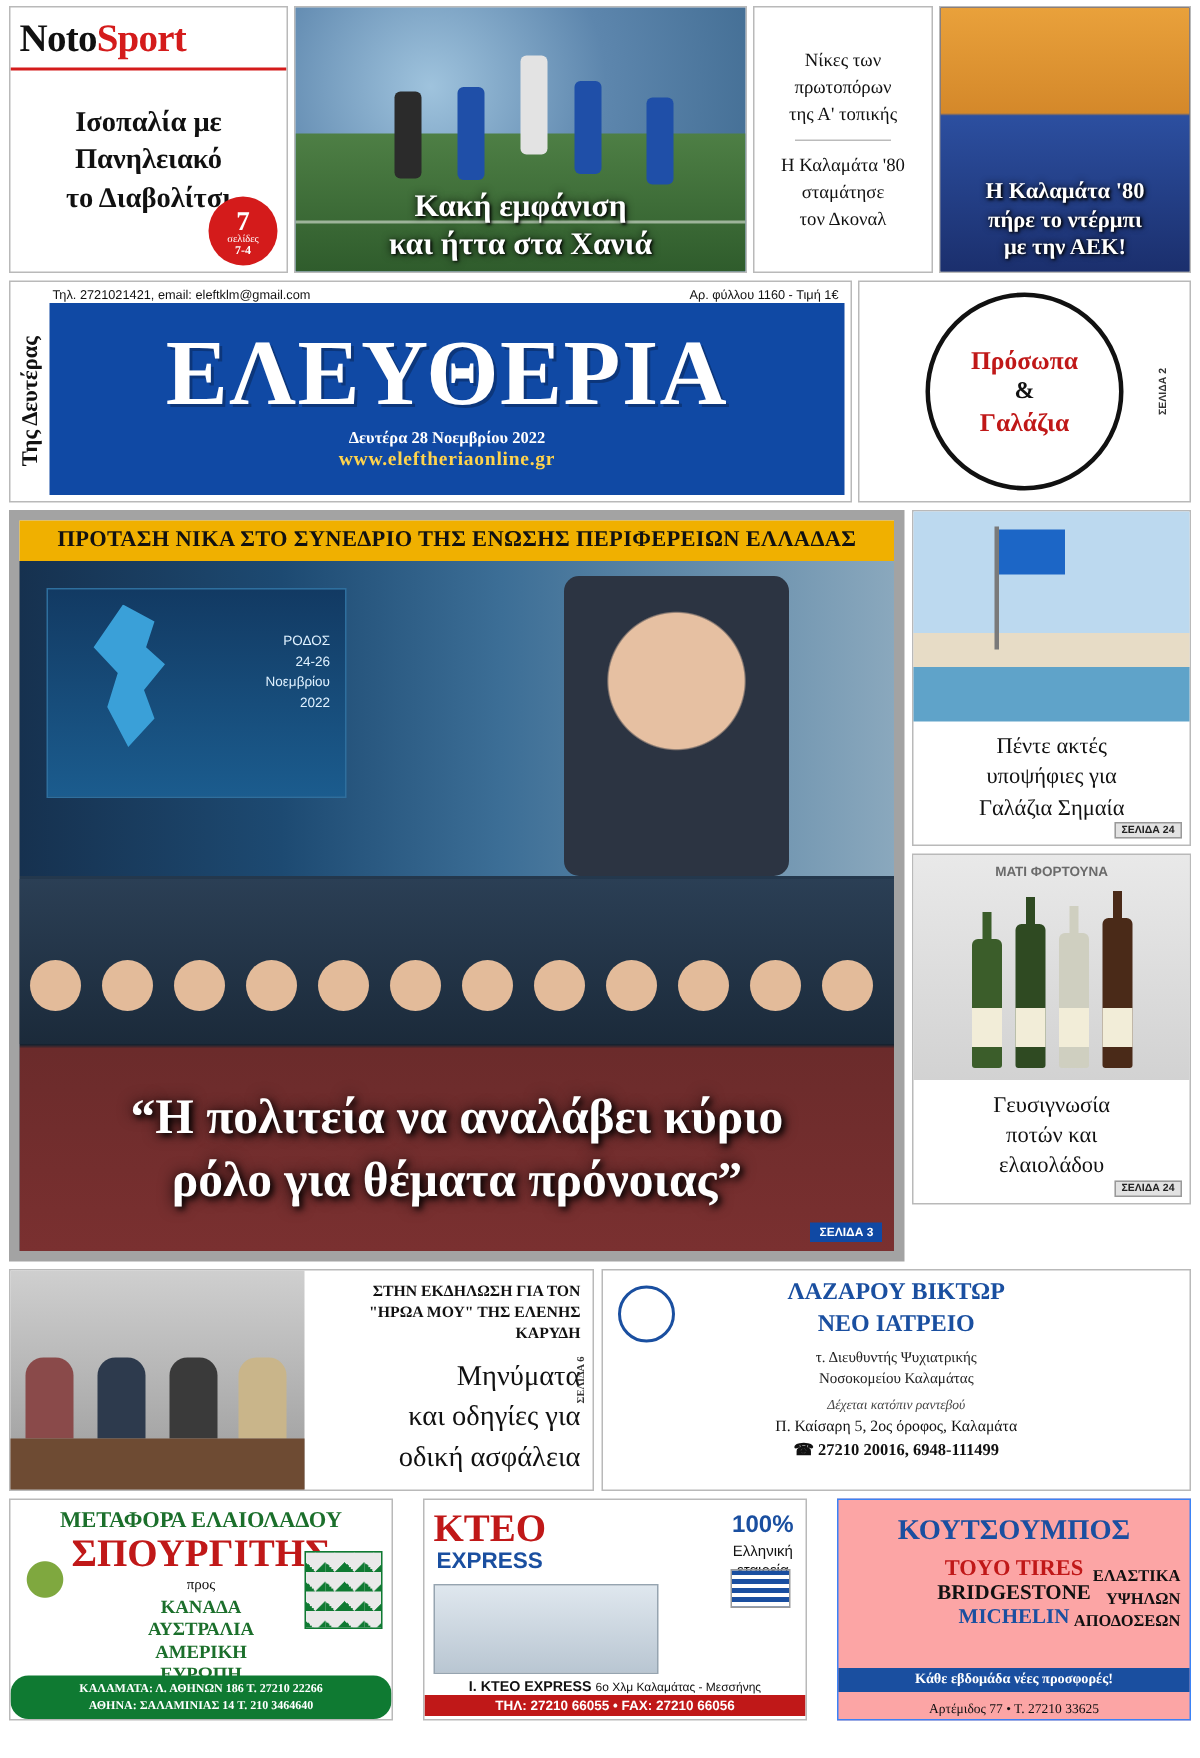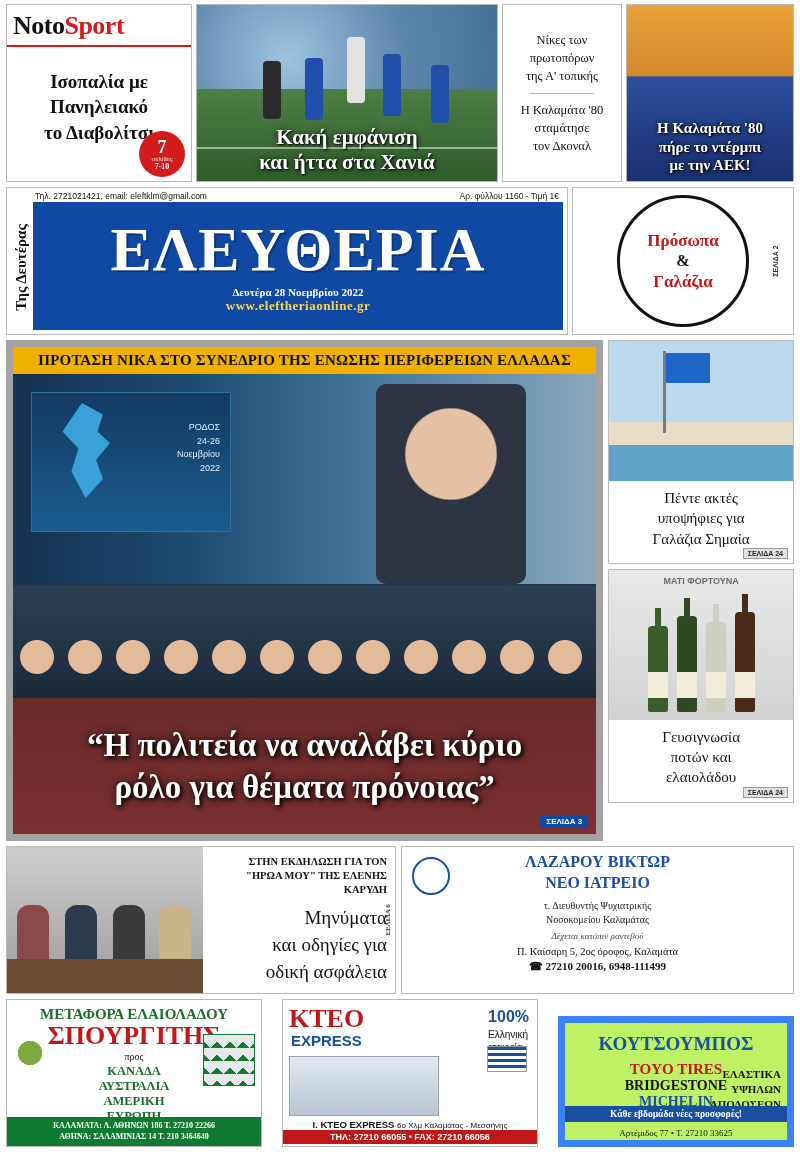--- a/index.html
+++ b/index.html
@@ -169,46 +169,46 @@
   
   .row3 { display:flex; gap:20px; margin-top:5px; height:148px; }
   .ad1 { width:256px; border:1px solid #b9b9b9; background:#fff; position:relative; text-align:center;
      font-family:"Liberation Serif", serif; overflow:hidden;}
   .ad1 .l1 { font-size:15px; font-weight:bold; color:#1b6f2b; margin-top:6px; }
   .ad1 .l2 { font-size:26px; font-weight:bold; color:#c01818; line-height:1; }
   .ad1 .l3 { font-size:10px; color:#111; margin-top:2px;}
   .ad1 .list { font-size:12.5px; font-weight:bold; color:#1b6f2b; line-height:1.2; margin-top:2px;}
   .ad1 .l4 { font-size:10.5px; font-weight:bold; color:#c01818; margin-top:2px;}
   .ad1 .foot { position:absolute; left:0; right:0; bottom:0; background:#0f7a32; color:#fff;
-     font-size:8px; font-weight:bold; padding:3px 2px; line-height:1.45;}
+     font-size:8px; font-weight:bold; padding:3px 2px; line-height:1.45;border-radius:12px;}
   .checker { position:absolute; right:6px; top:34px; width:52px; height:52px;
      background:
        linear-gradient(45deg,#0f7a32 25%,transparent 25%) 0 0/13px 13px,
        linear-gradient(-45deg,#0f7a32 25%,transparent 25%) 0 0/13px 13px,
        #e9e9e9; border:1px solid #0f7a32;}
   .olive { position:absolute; left:4px; top:26px; width:38px; height:90px;
      background:radial-gradient(circle at 50% 30%, #7fa83f 0 18%, transparent 19%); }
 
   .ad2 { width:256px; border:1px solid #b9b9b9; background:#fff; position:relative; overflow:hidden;}
   .ad2 .kteo { position:absolute; left:6px; top:4px; font-family:"Liberation Serif", serif;
      font-weight:bold; font-size:26px; color:#c01818; }
   .ad2 .express { position:absolute; left:8px; top:32px; font-weight:bold; font-size:15px; color:#1a4fa0;}
-  .ad2 .pct { position:absolute; right:8px; top:6px; text-align:left; font-size:10px; color:#111; line-height:1.35;}
+  .ad2 .pct { position:absolute; right:8px; top:6px; text-align:center; font-size:10px; color:#111; line-height:1.35;}
   .ad2 .pct b { font-size:16px; color:#1a4fa0; }
   .ad2 .gflag { position:absolute; right:10px; top:46px; width:40px; height:26px;
      background:repeating-linear-gradient(#1a4fa0 0 3px,#fff 3px 6px); border:1px solid #999;}
   .ad2 .bld { position:absolute; left:6px; bottom:30px; width:150px; height:60px;
      background:linear-gradient(#dfe7ee,#b9c6d2); border:1px solid #96a4b0;}
   .ad2 .foot1 { position:absolute; left:0; right:0; bottom:16px; font-size:9.5px; font-weight:bold;
      text-align:center; color:#111; }
   .ad2 .foot2 { position:absolute; left:0; right:0; bottom:2px; background:#c01818; color:#fff;
      font-size:9px; font-weight:bold; text-align:center; padding:2px; }
 
-  .ad3 { flex:1; border:7px solid #3b82f6; background:#bef264; position:relative; text-align:center;
-     font-family:"Liberation Serif", serif;margin-top:17px; }
+  .ad3 { flex:1; border:1px solid #3b82f6; background:#fca5a5; position:relative; text-align:center;
+     font-family:"Liberation Serif", serif; }
   .ad3 .name { font-size:19px; font-weight:bold; color:#1a4fa0; margin-top:10px; }
   .ad3 .brands { margin-top:6px; font-weight:bold; }
   .ad3 .b1 { color:#c01818; font-size:15px; }
   .ad3 .b2 { color:#111; font-size:14px; }
   .ad3 .b3 { color:#1a4fa0; font-size:14px; }
   .ad3 .side { position:absolute; right:6px; top:44px; font-size:11px; font-weight:bold;
      color:#111; text-align:right; line-height:1.35;}
   .ad3 .strip { position:absolute; left:0; right:0; bottom:18px; background:#1a4fa0; color:#fff;
      font-size:9.5px; font-weight:bold; padding:3px;}
   .ad3 .addr { position:absolute; left:0; right:0; bottom:2px; font-size:9px; color:#111;}
@@ -223,21 +223,21 @@
     <div class="ts-cell ts-a">
       <div class="notosport">
         <span>Noto</span><span class="red">Sport</span>
       </div>
       <div class="ts-a-body" style="white-space:pre-line">Ισοπαλία με
 Πανηλειακό
 το Διαβολίτσι</div>
       <div class="pagebadge">
         <span class="big">7</span>
         <span class="sm">σελίδες</span>
-        <span class="sm2">7-10</span>
+        <span class="sm2">7-4</span>
       </div>
     </div>
 
     <div class="ts-cell ts-b">
       <div class="photo"></div>
       <div class="field"></div>
       <div class="lines"></div>
       <div class="players">
         <div class="pl" style="left:22%;top:32%;height:58px;background:#2b2b2b"></div>
         <div class="pl" style="left:36%;top:30%;height:62px;background:#1f4fa8"></div>

